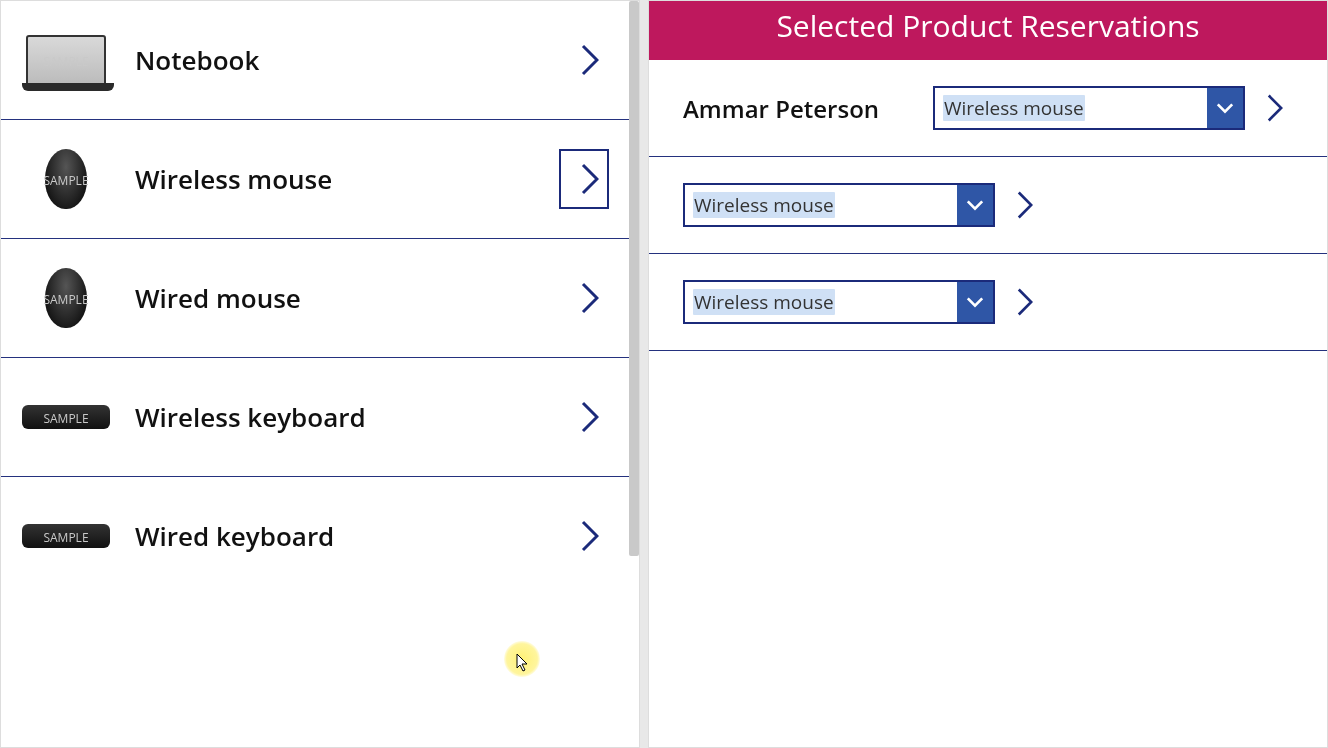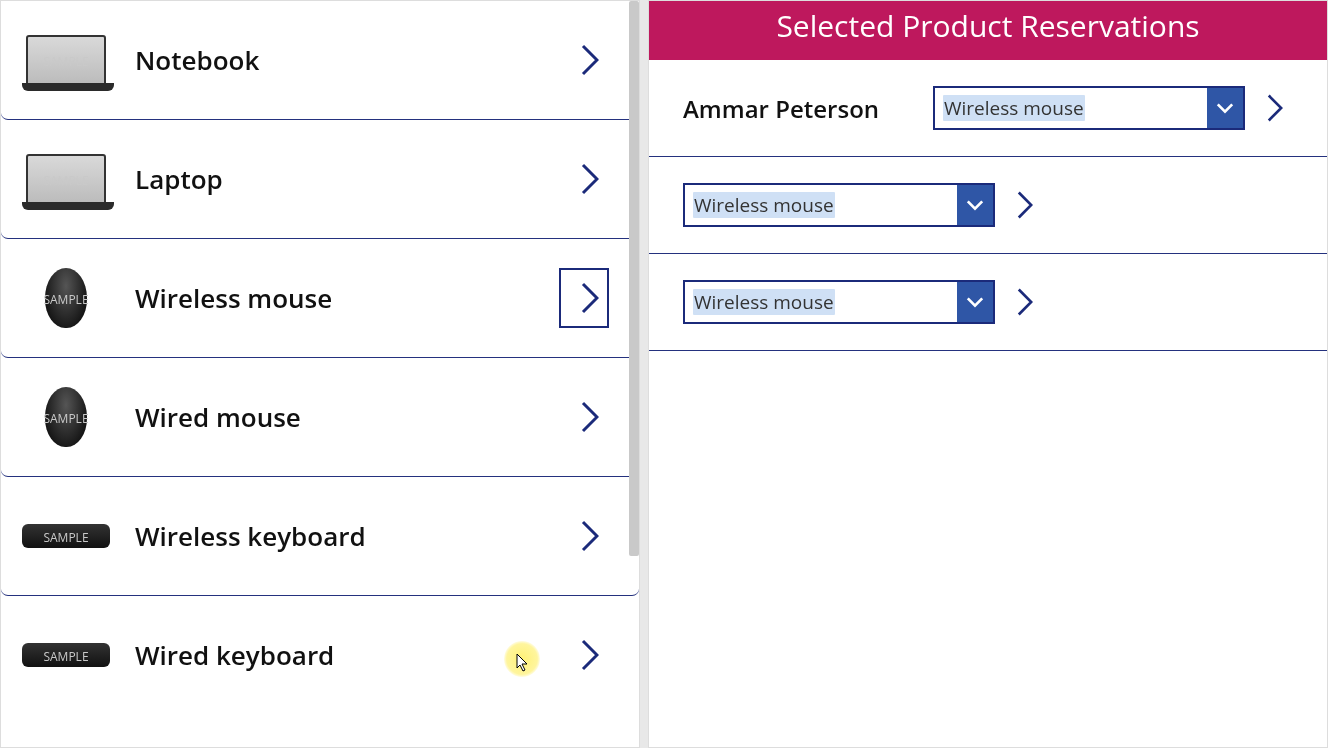--- a/index.html
+++ b/index.html
@@ -42,21 +42,20 @@
     }
 
     
     .product-row {
       display: flex;
       align-items: center;
       padding: 24px 30px 24px 20px;
       border-bottom: 1px solid #24317e;
       cursor: pointer;
       background: #fff;
-      border-radius: 7px;
     }
     .product-thumb {
       width: 90px;
       height: 70px;
       display: flex;
       align-items: center;
       justify-content: center;
       margin-right: 24px;
       position: relative;
     }
@@ -217,34 +216,20 @@
       <div class="product-name">Notebook</div>
       <div class="chevron-box">
         <span class="chevron">
           <svg viewBox="0 0 18 32" width="18" height="32">
               <polyline points="2,2 16,16 2,30" fill="none" stroke="#1b2a7a" stroke-width="3"></polyline>
             </svg>
         </span>
       </div>
     </div>
 
-    <div class="product-row">
-      <div class="product-thumb">
-        <div class="img-laptop"></div>
-          <div class="watermark">SAMPLE</div>
-      </div>
-      <div class="product-name">Laptop</div>
-      <div class="chevron-box">
-        <span class="chevron">
-          <svg viewBox="0 0 18 32" width="18" height="32">
-              <polyline points="2,2 16,16 2,30" fill="none" stroke="#1b2a7a" stroke-width="3"></polyline>
-            </svg>
-        </span>
-      </div>
-    </div>
 
     <div class="product-row">
       <div class="product-thumb">
         <div class="img-mouse"></div>
           <div class="watermark">SAMPLE</div>
       </div>
       <div class="product-name">Wireless mouse</div>
       <div class="chevron-box selected">
         <span class="chevron">
           <svg viewBox="0 0 18 32" width="18" height="32">

